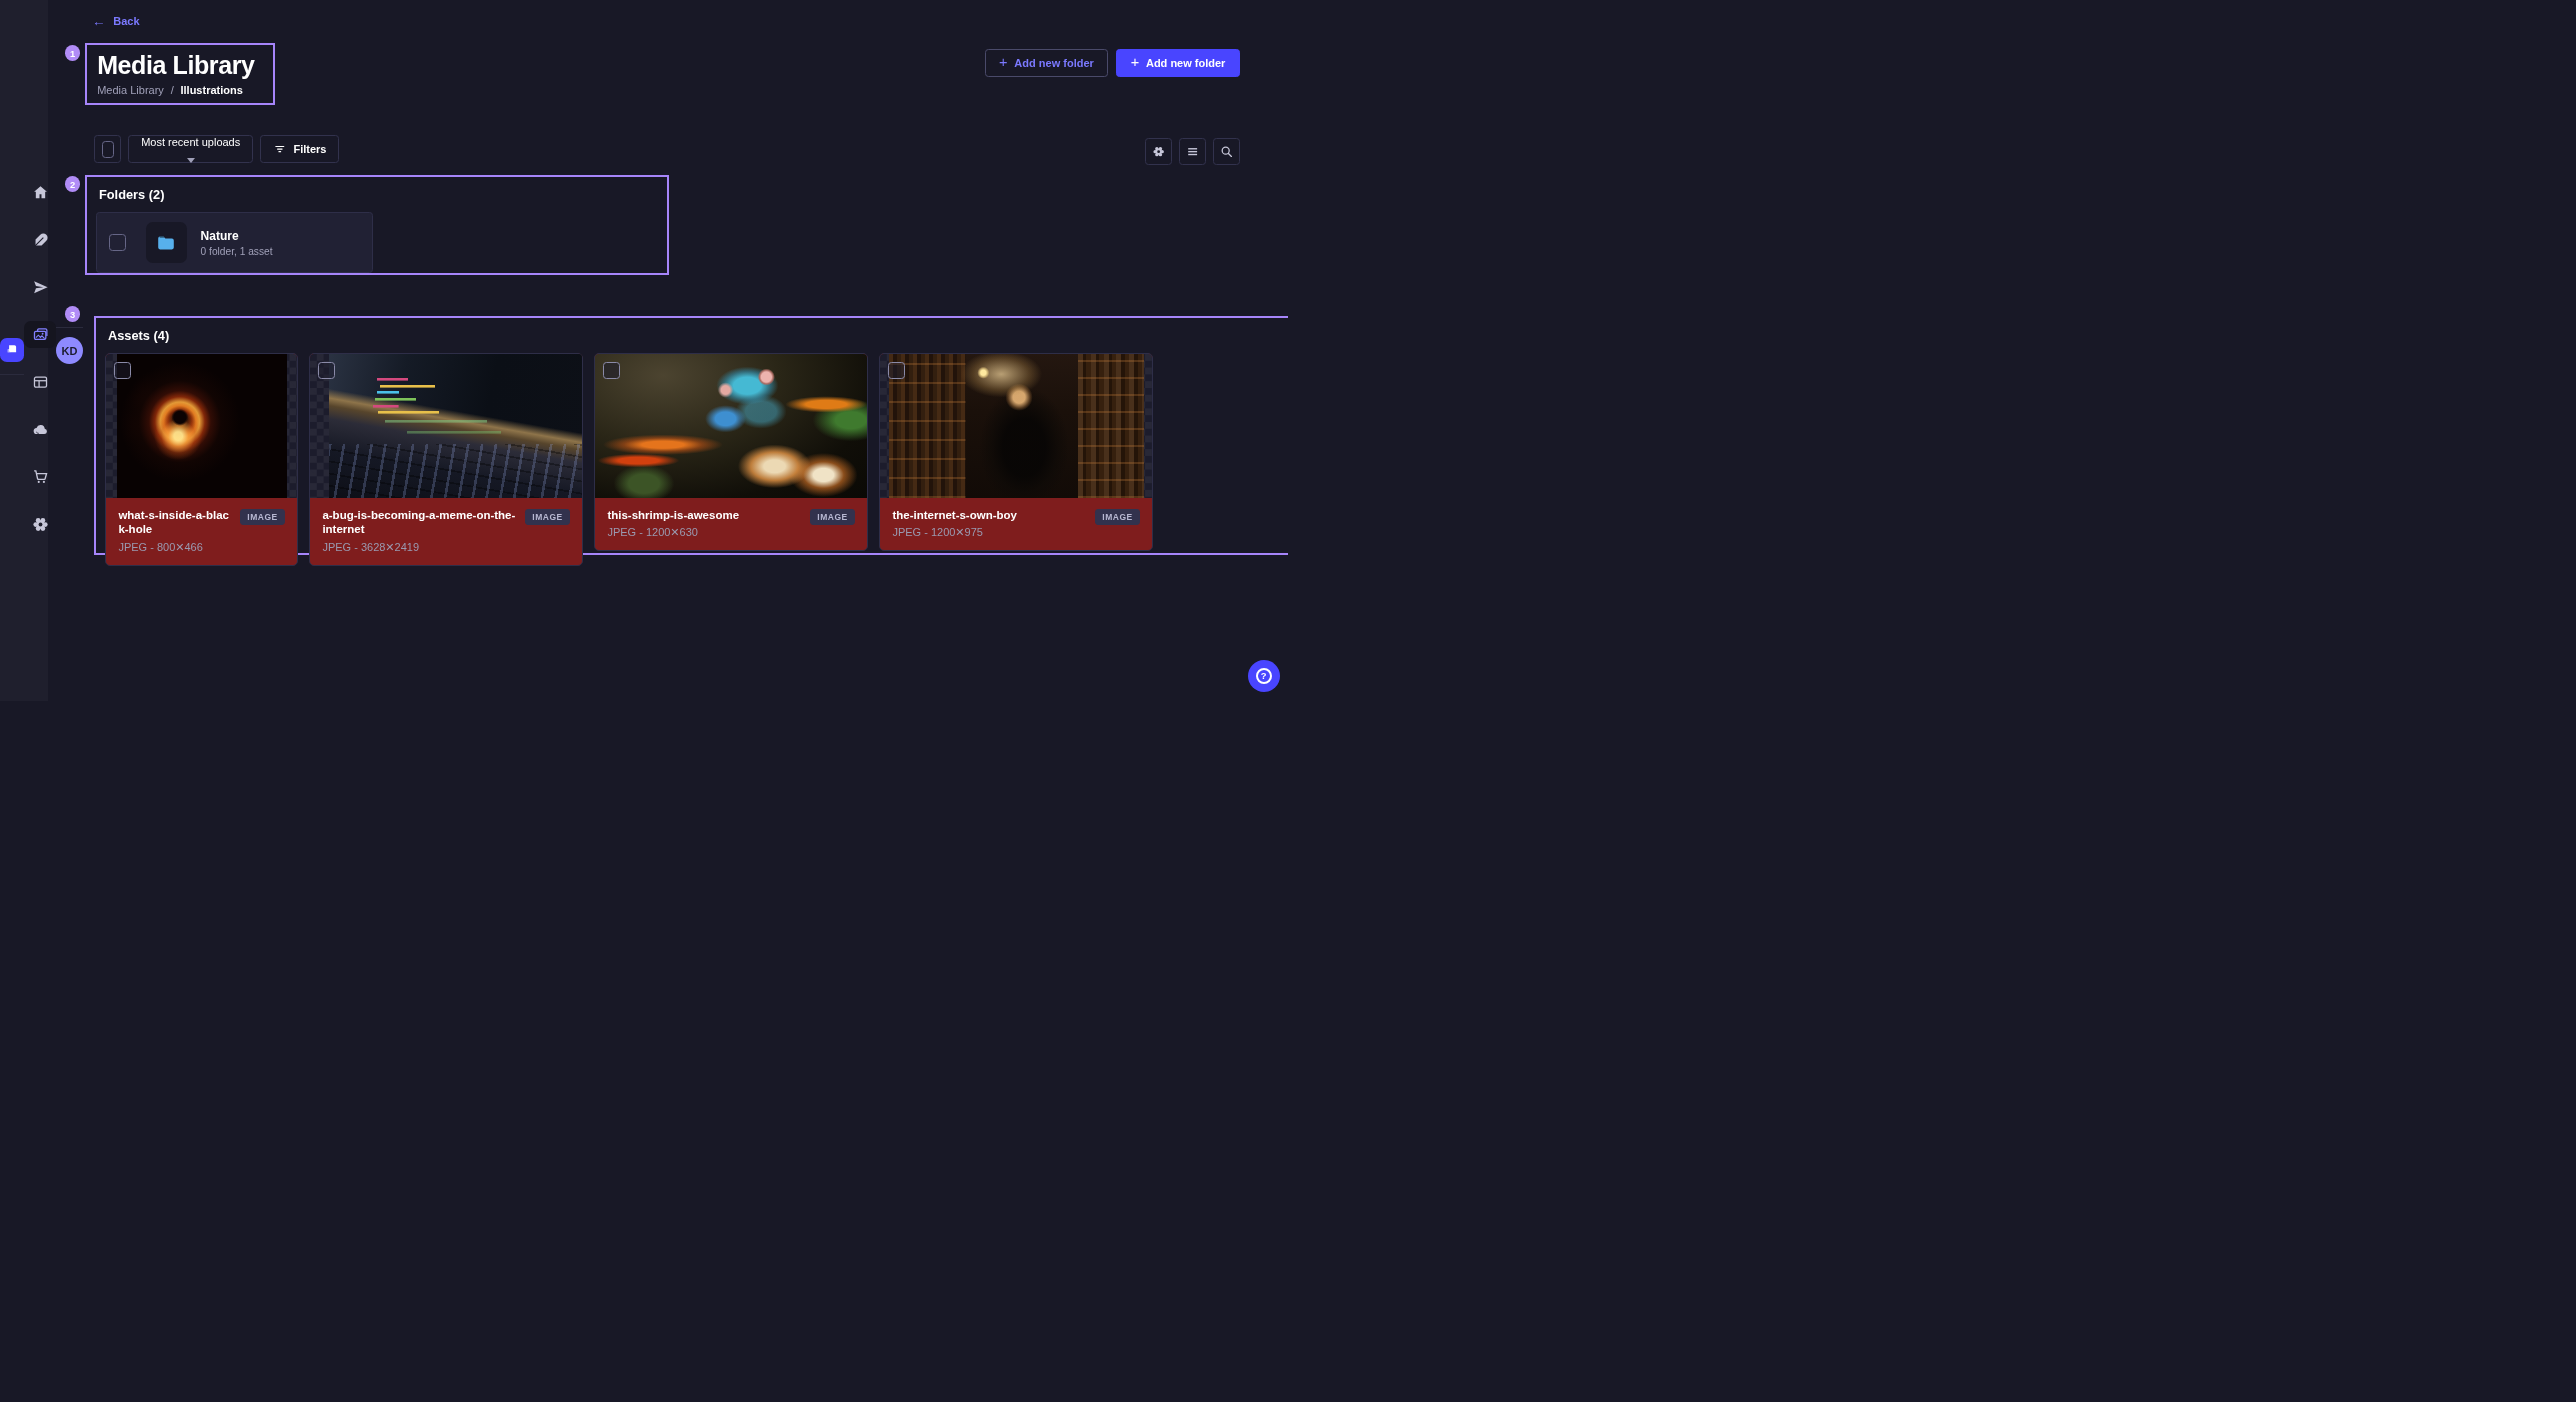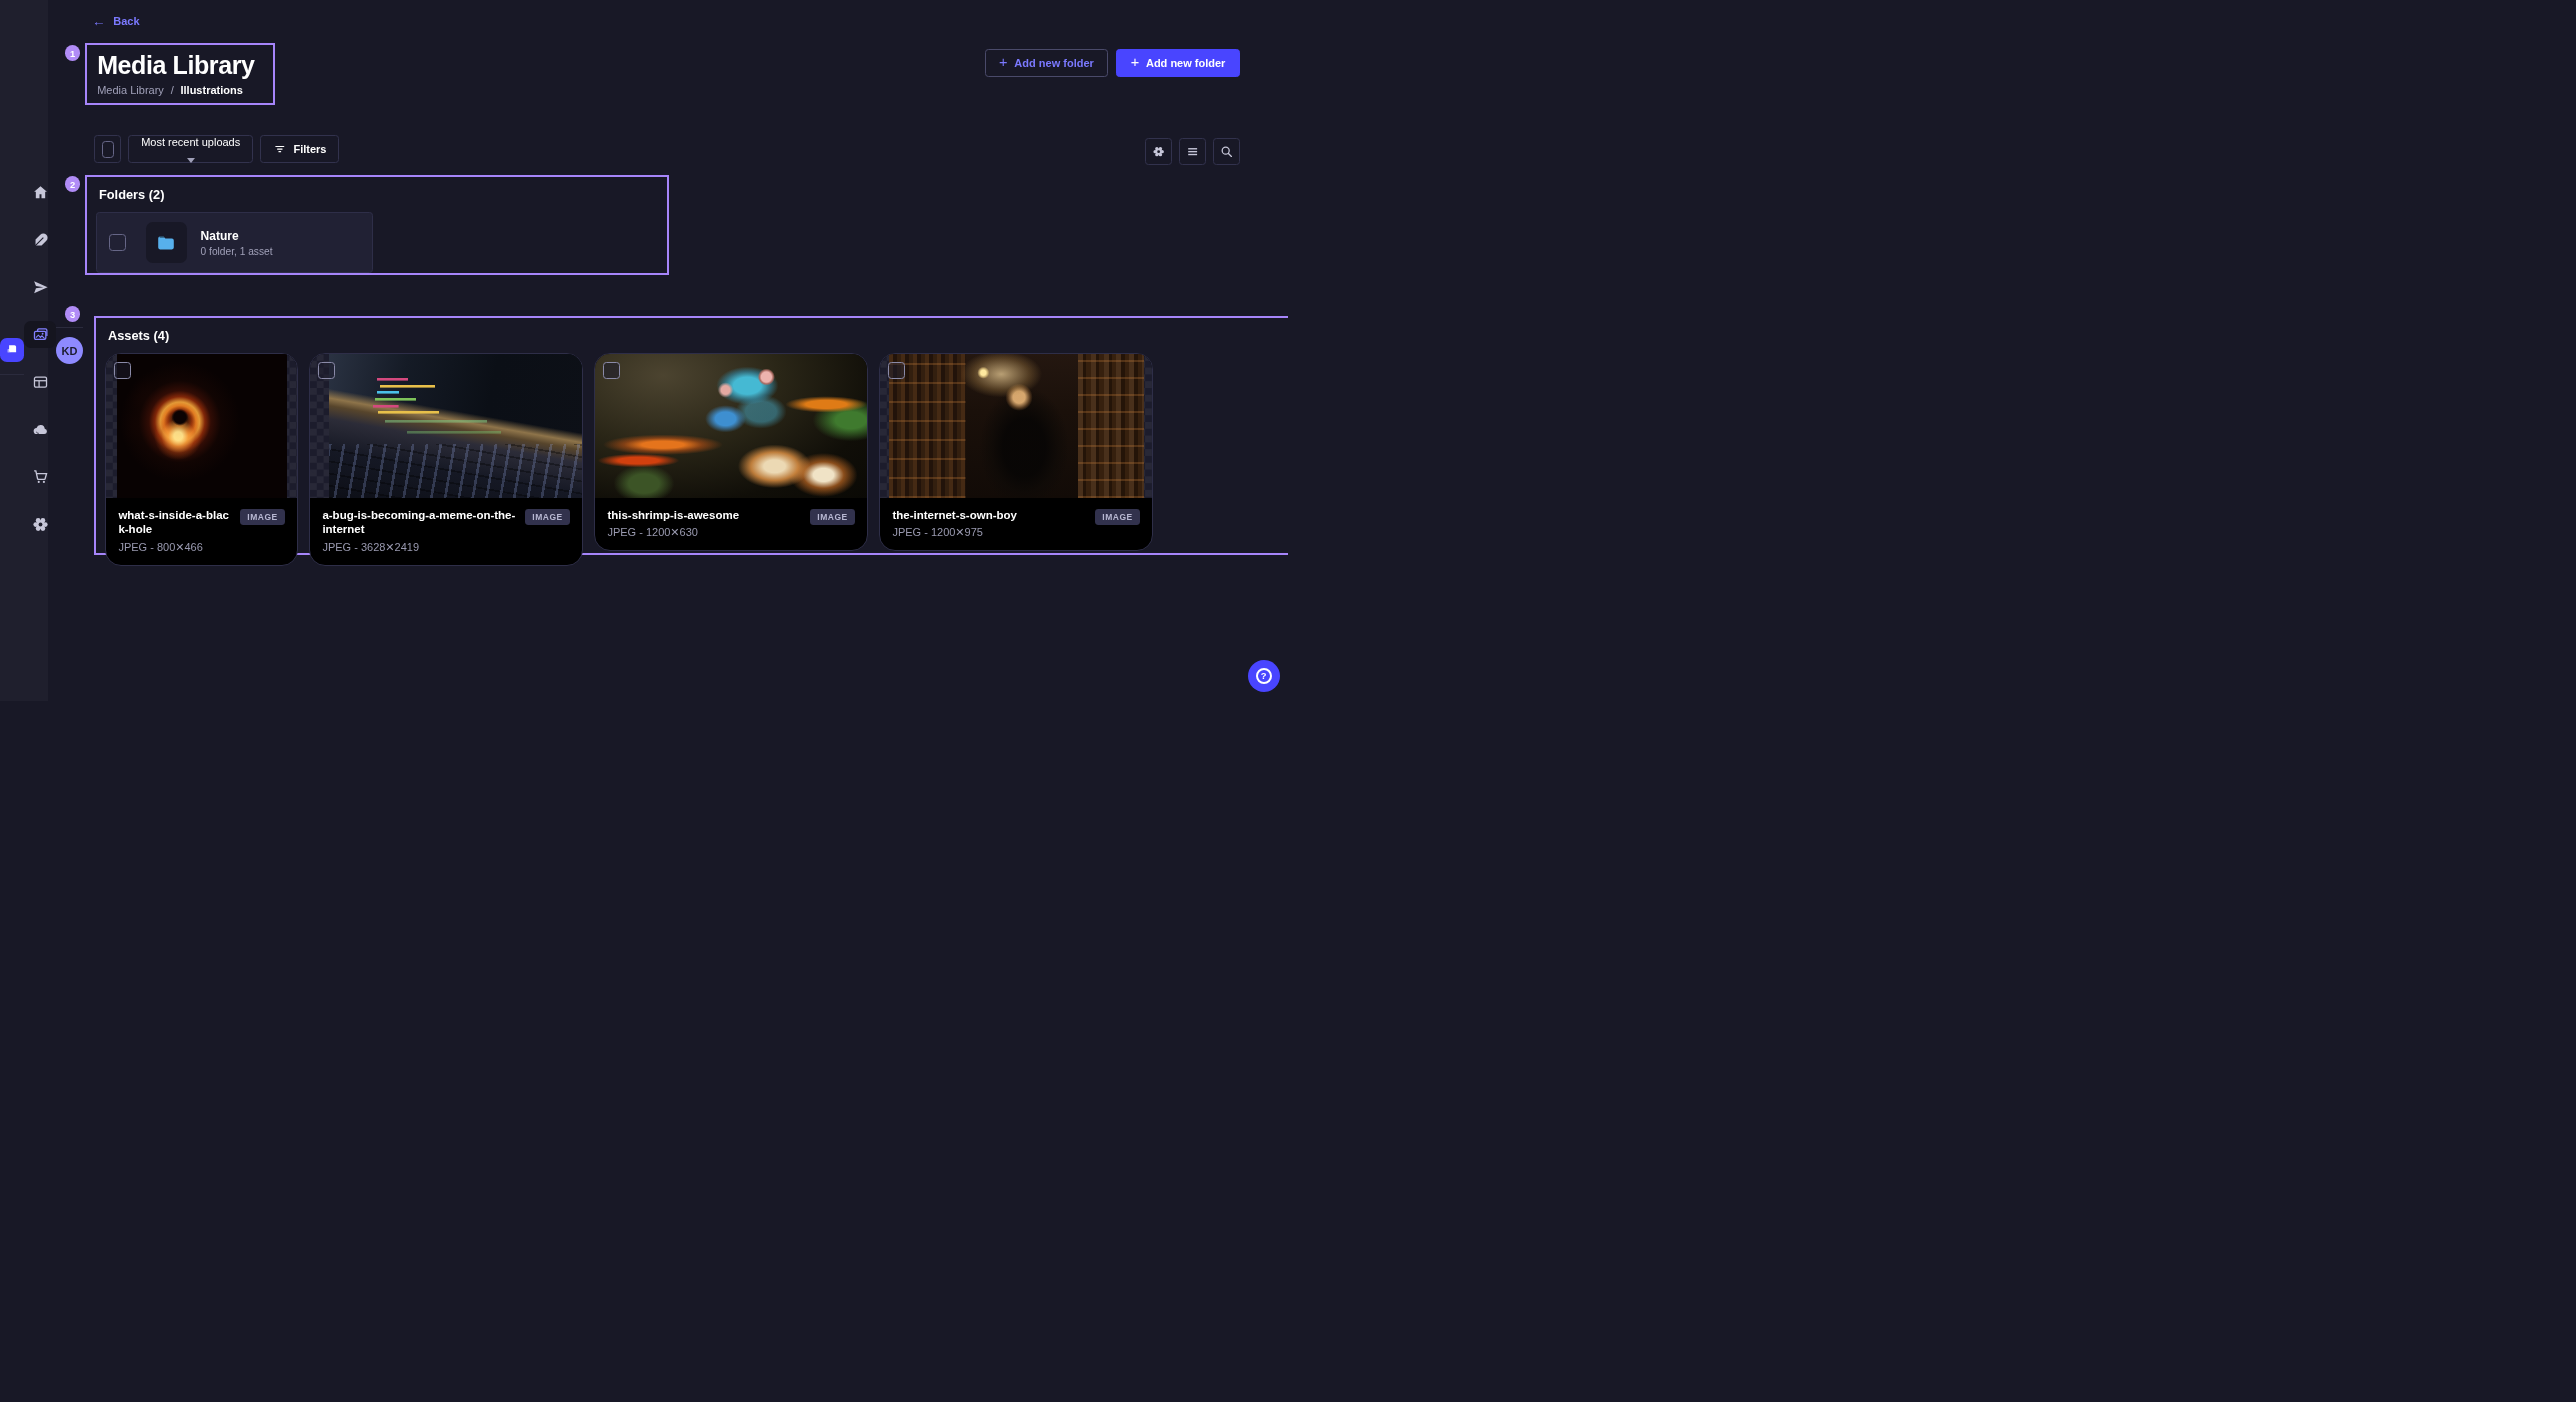--- a/index.html
+++ b/index.html
@@ -70,21 +70,21 @@
   .folder-card { width:277px; height:61px; background:#212134; border:0.9px solid #2e2e48; border-radius:3.4px;
     display:flex; align-items:center; padding:0 12px; cursor:pointer; }
   .checkbox { width:17px; height:17px; border:0.9px solid #666687; border-radius:3.4px; flex:none; cursor:pointer; }
   .folder-tile { width:41px; height:41px; border-radius:6.8px; background:#181826; margin-left:19.6px;
     display:flex; align-items:center; justify-content:center; flex:none; }
   .folder-text { margin-left:13.6px; }
   .folder-name { color:#fff; font-size:12px; font-weight:600; }
   .folder-meta { color:#a0a0b8; font-size:10.2px; margin-top:3.4px; }
 
   .asset-row { display:flex; gap:11px; margin-top:10.2px; align-items:flex-start; }
-  .asset-card { width:274px; background:#000000; border:0.9px solid #2e2e48; border-radius:16px;
+  .asset-card { width:274px; background:#7f1d1d; border:0.9px solid #2e2e48; border-radius:5px;
     overflow:hidden; cursor:pointer; position:relative; }
   .asset-card.first { width:193px; }
   .thumb { height:144px; position:relative; display:flex; justify-content:center;
     background-color:#1c1c2c;
     background-image:
       linear-gradient(45deg, rgba(255,255,255,.05) 25%, transparent 25%, transparent 75%, rgba(255,255,255,.05) 75%),
       linear-gradient(45deg, rgba(255,255,255,.05) 25%, transparent 25%, transparent 75%, rgba(255,255,255,.05) 75%);
     background-position:0 0, 6.8px 6.8px; background-size:13.6px 13.6px; }
   .thumb-check { position:absolute; left:7.7px; top:7.7px; width:17px; height:17px; border-radius:3.4px;
     border:0.9px solid #8a8aa8; background:rgba(30,30,46,.55); cursor:pointer; z-index:3; }

